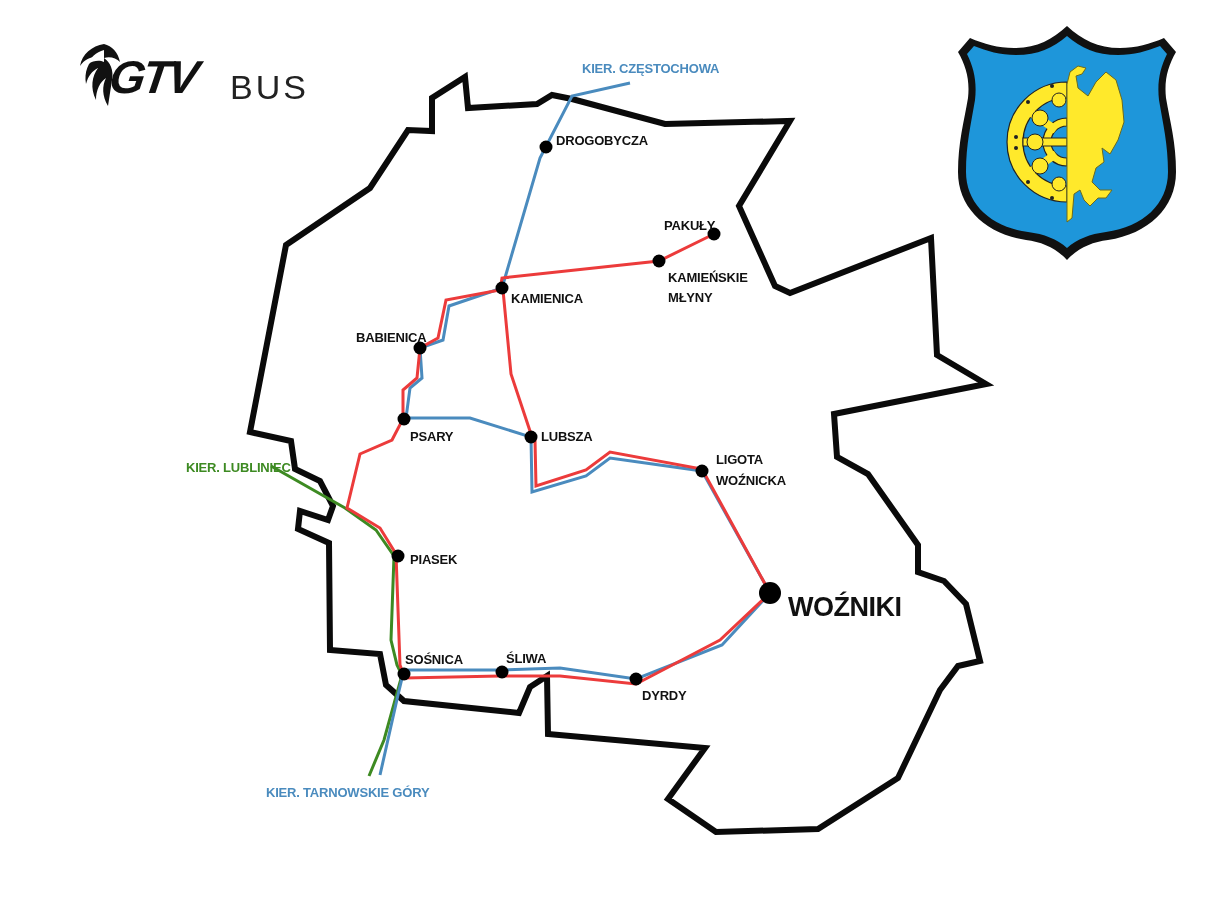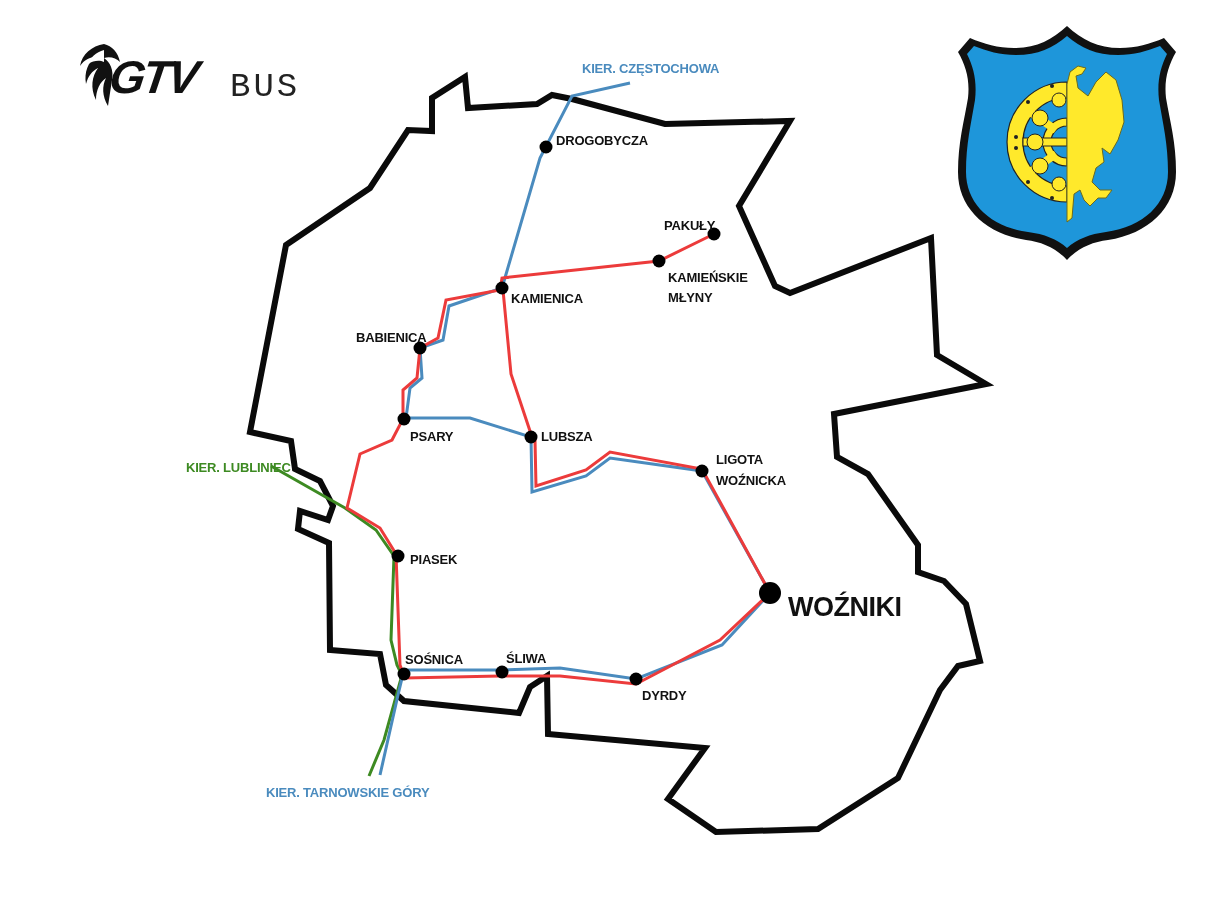--- a/index.html
+++ b/index.html
@@ -10,21 +10,21 @@
          font-stretch: condensed; }
   .stop-lbl { font-size: 13px; fill: #111111; letter-spacing: -0.2px; }
   .town-lbl { font-size: 27px; fill: #111111; letter-spacing: -0.5px; }
   .dir-lbl { font-size: 13px; letter-spacing: -0.2px; }
   .logo { position: absolute; left: 74px; top: 40px; width: 240px; height: 75px; }
   .logo-gtv { position: absolute; left: 36px; top: 10px; font-size: 46px; font-weight: bold;
               font-style: italic; color: #111; letter-spacing: -3px;
               font-family: "Liberation Sans", "DejaVu Sans", sans-serif;
               transform: skewX(-8deg); }
   .logo-bus { position: absolute; left: 156px; top: 28px; font-size: 34px; color: #222;
-              letter-spacing: 3px; font-family: Liberation Mono, monospace; font-weight: normal; }
+              letter-spacing: 3px; font-family: Liberation Sans, sans-serif; font-weight: normal; }
   .crest { position: absolute; left: 956px; top: 22px; width: 222px; height: 240px; }
 </style>
 </head>
 <body>
 
 <div class="logo">
   <svg width="60" height="72" viewBox="0 0 60 72" style="position:absolute;left:0;top:0">
     <path d="M30 4 C18 6 8 14 6 26 C10 20 16 17 22 17 C14 22 10 32 12 44 C14 36 18 31 24 28 C18 36 16 48 22 60 C22 50 26 42 32 38 C28 46 28 56 34 66 L38 40 C40 30 36 22 30 18 C36 16 42 18 46 22 C44 12 38 6 30 4 Z" fill="#111"></path>
     <path d="M30 10 C22 12 16 18 14 24 C20 20 26 20 30 22 Z" fill="#fff"></path>
   </svg>

